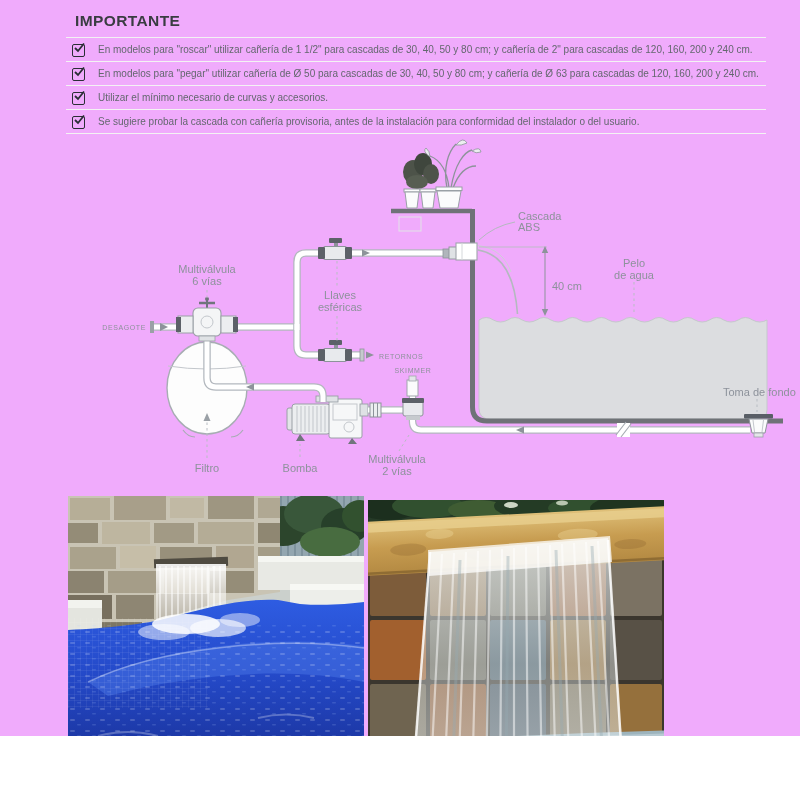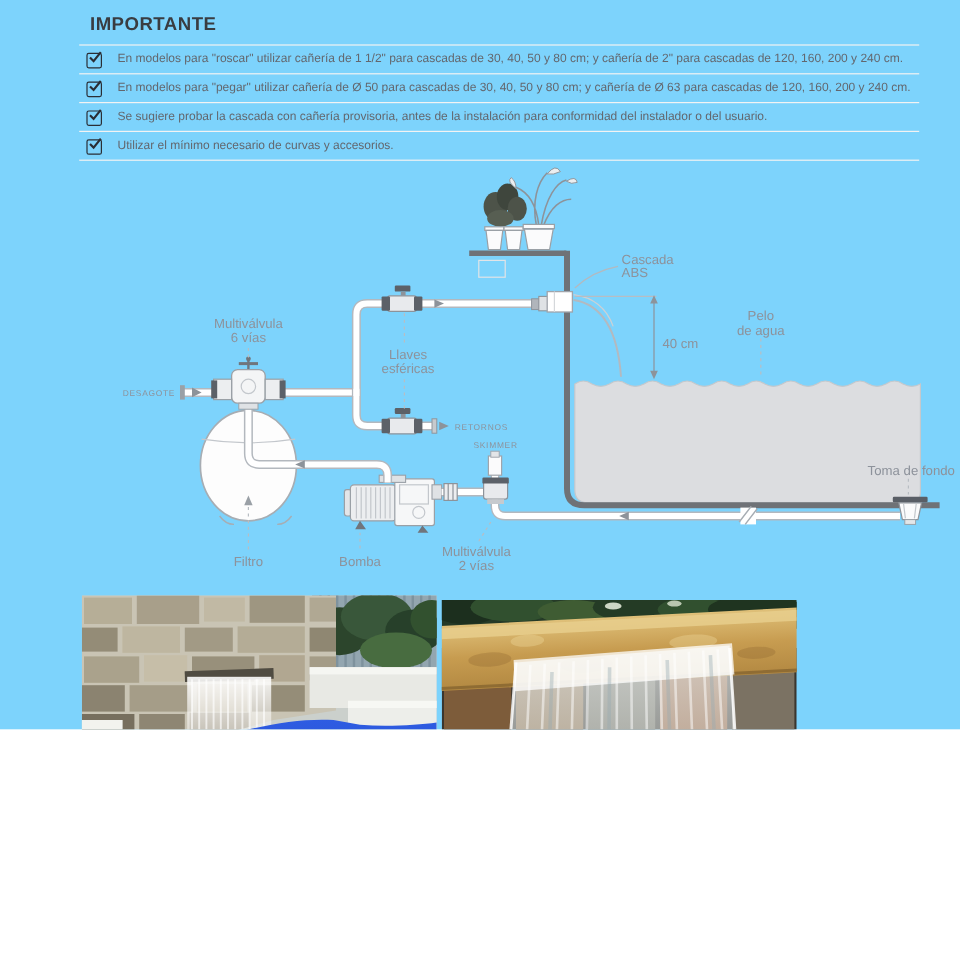--- a/index.html
+++ b/index.html
@@ -1,16 +1,16 @@
 <!DOCTYPE html>
 <html><head>
 <meta charset="utf-8">
 <style>
   html,body{margin:0;padding:0;background:#fff;}
-  .page{position:relative;width:800px;height:608px;background:#7dd3fc;overflow:hidden;
+  .page{position:relative;width:800px;height:736px;background:#f0abfc;overflow:hidden;
         font-family:"Liberation Sans",sans-serif;}
   
   .imp-title{position:absolute;left:75px;top:12px;font-size:15.5px;font-weight:bold;
              color:#393c41;letter-spacing:.4px;}
   .notes{position:absolute;left:66px;top:37px;width:700px;border-top:1px solid #f2f2f2;}
   .note-row{display:flex;align-items:flex-start;gap:13px;padding:5px 0 4px 6px;
             border-bottom:1px solid #f3f3f3;}
   .cb{position:relative;flex:0 0 auto;width:11px;height:11px;border:1.6px solid #2a2e35;
       border-radius:2px;margin-top:1px;}
   .cb svg{position:absolute;left:0px;top:-3px;}
@@ -56,29 +56,29 @@
           </svg>
         </span>
       <span class="note-text">En modelos para "pegar" utilizar cañería de Ø 50 para cascadas de 30, 40, 50 y 80 cm; y cañería de Ø 63 para cascadas de 120, 160, 200 y 240 cm.</span>
     </div>
     <div class="note-row">
       <span class="cb">
           <svg width="13" height="13">
             <polyline points="2,6 5,9 11,1.5" fill="none" stroke="#2a2e35" stroke-width="1.8"></polyline>
           </svg>
         </span>
-      <span class="note-text">Se sugiere probar la cascada con cañería provisoria, antes de la instalación para conformidad del instalador o del usuario.</span>
+      <span class="note-text">Utilizar el mínimo necesario de curvas y accesorios.</span>
     </div>
     <div class="note-row">
       <span class="cb">
           <svg width="13" height="13">
             <polyline points="2,6 5,9 11,1.5" fill="none" stroke="#2a2e35" stroke-width="1.8"></polyline>
           </svg>
         </span>
-      <span class="note-text">Utilizar el mínimo necesario de curvas y accesorios.</span>
+      <span class="note-text">Se sugiere probar la cascada con cañería provisoria, antes de la instalación para conformidad del instalador o del usuario.</span>
     </div>
   </div>
 
   <svg class="diagram" viewBox="0 132 800 358" width="800" height="358">
 
     <g>
       <path d="M479,320 q7.2,-5 14.4,0 q7.2,4 14.4,0 q7.2,-5 14.4,0 q7.2,4 14.4,0 q7.2,-5 14.4,0 q7.2,4 14.4,0 q7.2,-5 14.4,0 q7.2,4 14.4,0 q7.2,-5 14.4,0 q7.2,4 14.4,0 q7.2,-5 14.4,0 q7.2,4 14.4,0 q7.2,-5 14.4,0 q7.2,4 14.4,0 q7.2,-5 14.4,0 q7.2,4 14.4,0 q7.2,-5 14.4,0 q7.2,4 14.4,0 q7.2,-5 14.4,0 q7.2,4 14.4,0 L767,410 Q767,419 756,419 L490,419 Q479,419 479,408 Z" fill="#dcdde0" stroke="#c5c8cc" stroke-width="1"></path>
     </g>
 
     <g>

